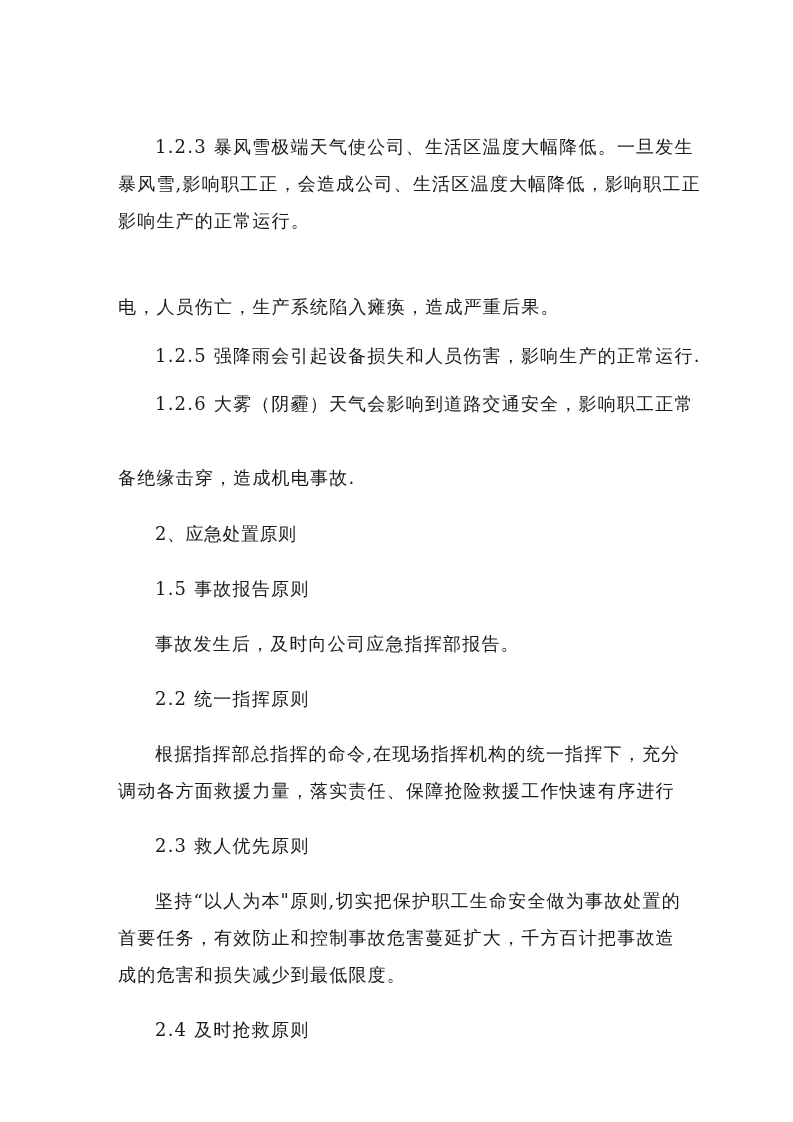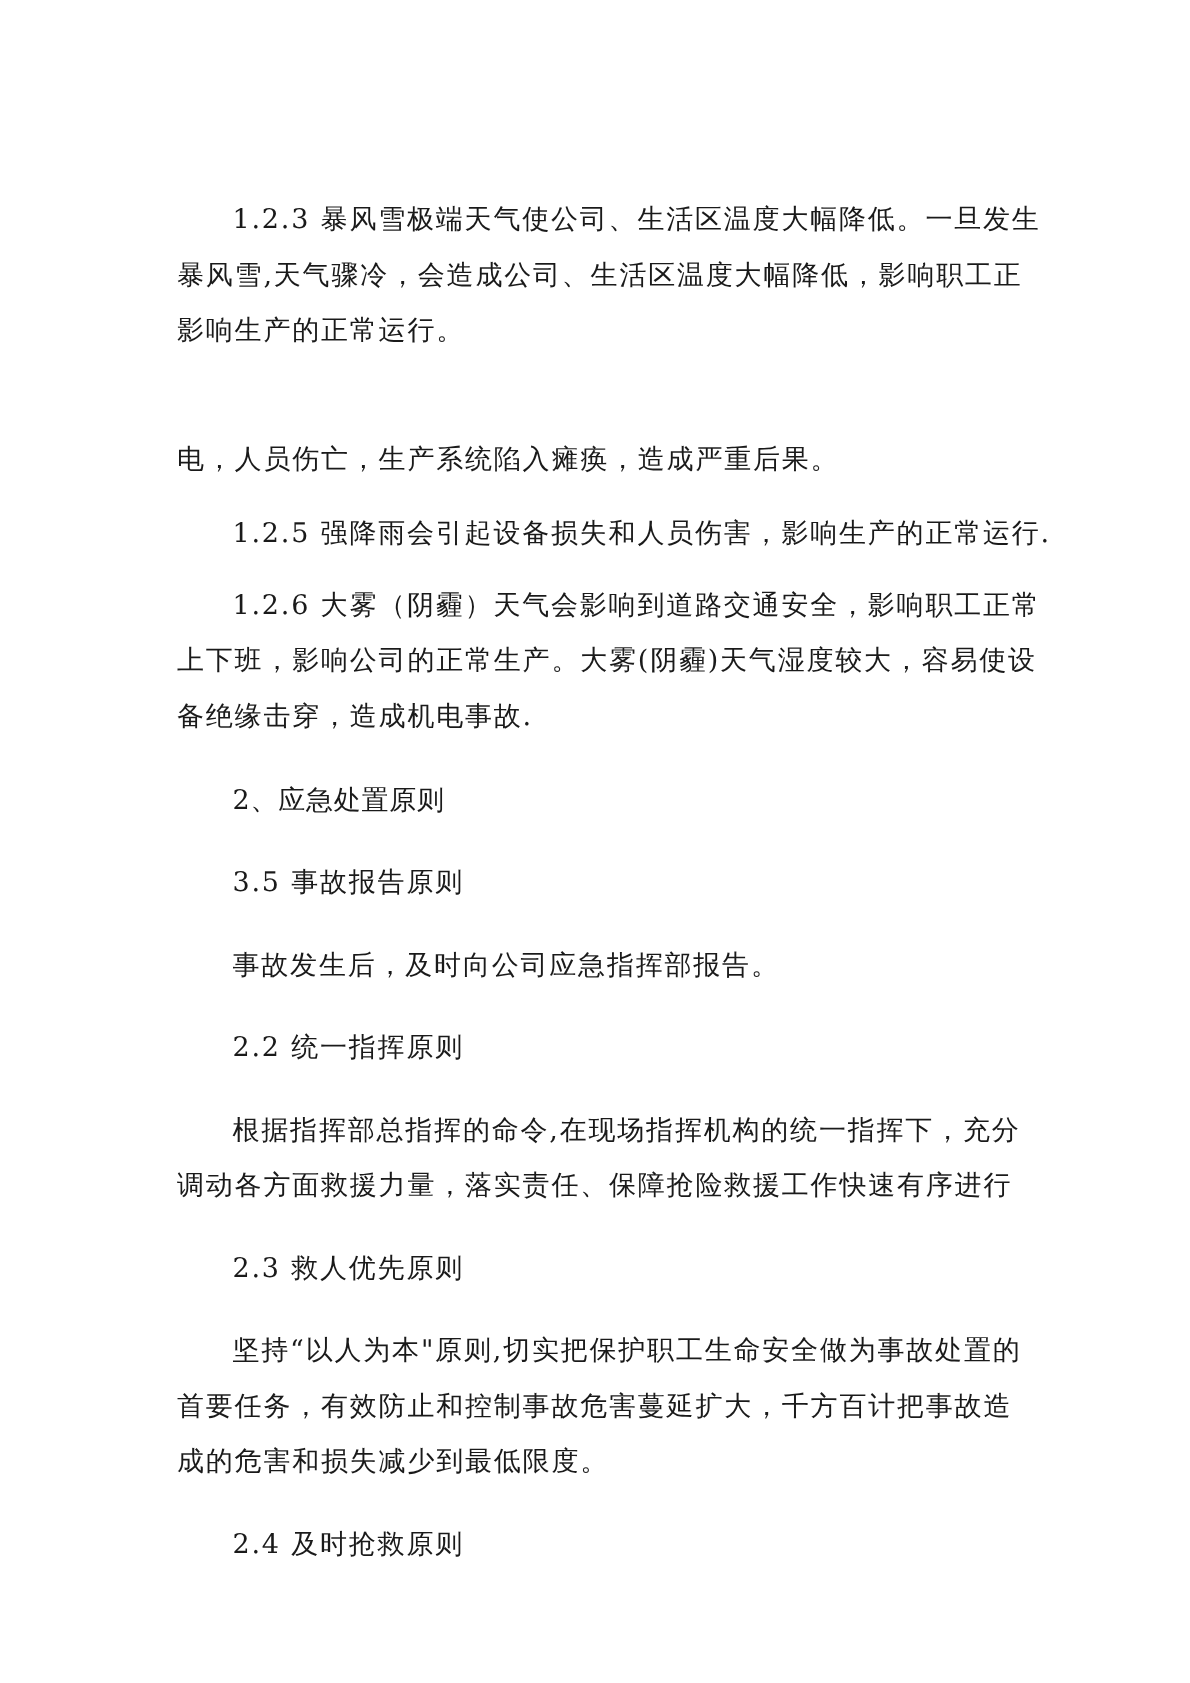--- a/index.html
+++ b/index.html
@@ -9,34 +9,33 @@
   .line { position: absolute; left: 118px; font-size: 18px; white-space: nowrap;
           letter-spacing: 1.2px; line-height: 24px; }
   .indent { left: 155px; }
   .bold { font-weight: normal; letter-spacing: 0.5px; }
 </style>
 </head>
 <body>
 
 <div class="page">
   <div class="line indent" style="top:135px">1.2.3 暴风雪极端天气使公司、生活区温度大幅降低。一旦发生</div>
-  <div class="line" style="top:172px">暴风雪,天气骤冷，会造成公司、生活区温度大幅降低，影响职工正</div>
+  <div class="line" style="top:172px">暴风雪,影响职工正，会造成公司、生活区温度大幅降低，影响职工正</div>
   <div class="line" style="top:209px">影响生产的正常运行。</div>
 
   <div class="line" style="top:295px">电，人员伤亡，生产系统陷入瘫痪，造成严重后果。</div>
 
   <div class="line indent" style="top:344px">1.2.5 强降雨会引起设备损失和人员伤害，影响生产的正常运行.</div>
 
   <div class="line indent" style="top:392px">1.2.6 大雾（阴霾）天气会影响到道路交通安全，影响职工正常</div>
-  <div class="line" style="top:429px">上下班，影响公司的正常生产。大雾(阴霾)天气湿度较大，容易使设</div>
   <div class="line" style="top:466px">备绝缘击穿，造成机电事故.</div>
 
   <div class="line indent bold" style="top:522px">2、应急处置原则</div>
 
-  <div class="line indent" style="top:577px">3.5 事故报告原则</div>
+  <div class="line indent" style="top:577px">1.5 事故报告原则</div>
   <div class="line indent" style="top:632px">事故发生后，及时向公司应急指挥部报告。</div>
 
   <div class="line indent" style="top:687px">2.2 统一指挥原则</div>
   <div class="line indent" style="top:742px">根据指挥部总指挥的命令,在现场指挥机构的统一指挥下，充分</div>
   <div class="line" style="top:779px">调动各方面救援力量，落实责任、保障抢险救援工作快速有序进行</div>
 
   <div class="line indent" style="top:834px">2.3 救人优先原则</div>
   <div class="line indent" style="top:889px">坚持“以人为本"原则,切实把保护职工生命安全做为事故处置的</div>
   <div class="line" style="top:963px">成的危害和损失减少到最低限度。</div>
   <div class="line" style="top:926px">首要任务，有效防止和控制事故危害蔓延扩大，千方百计把事故造</div>

